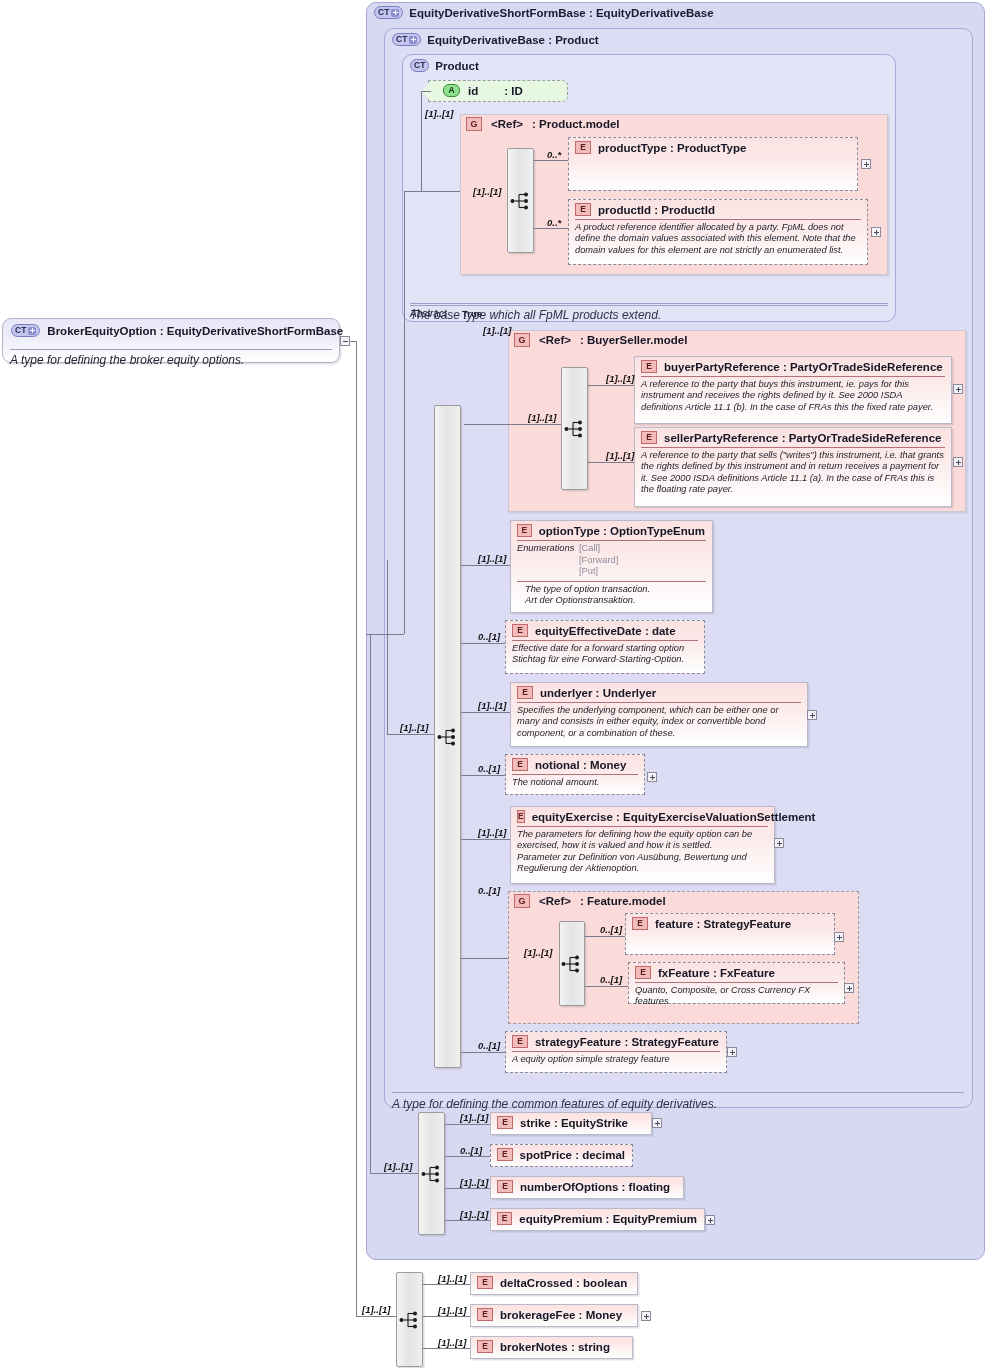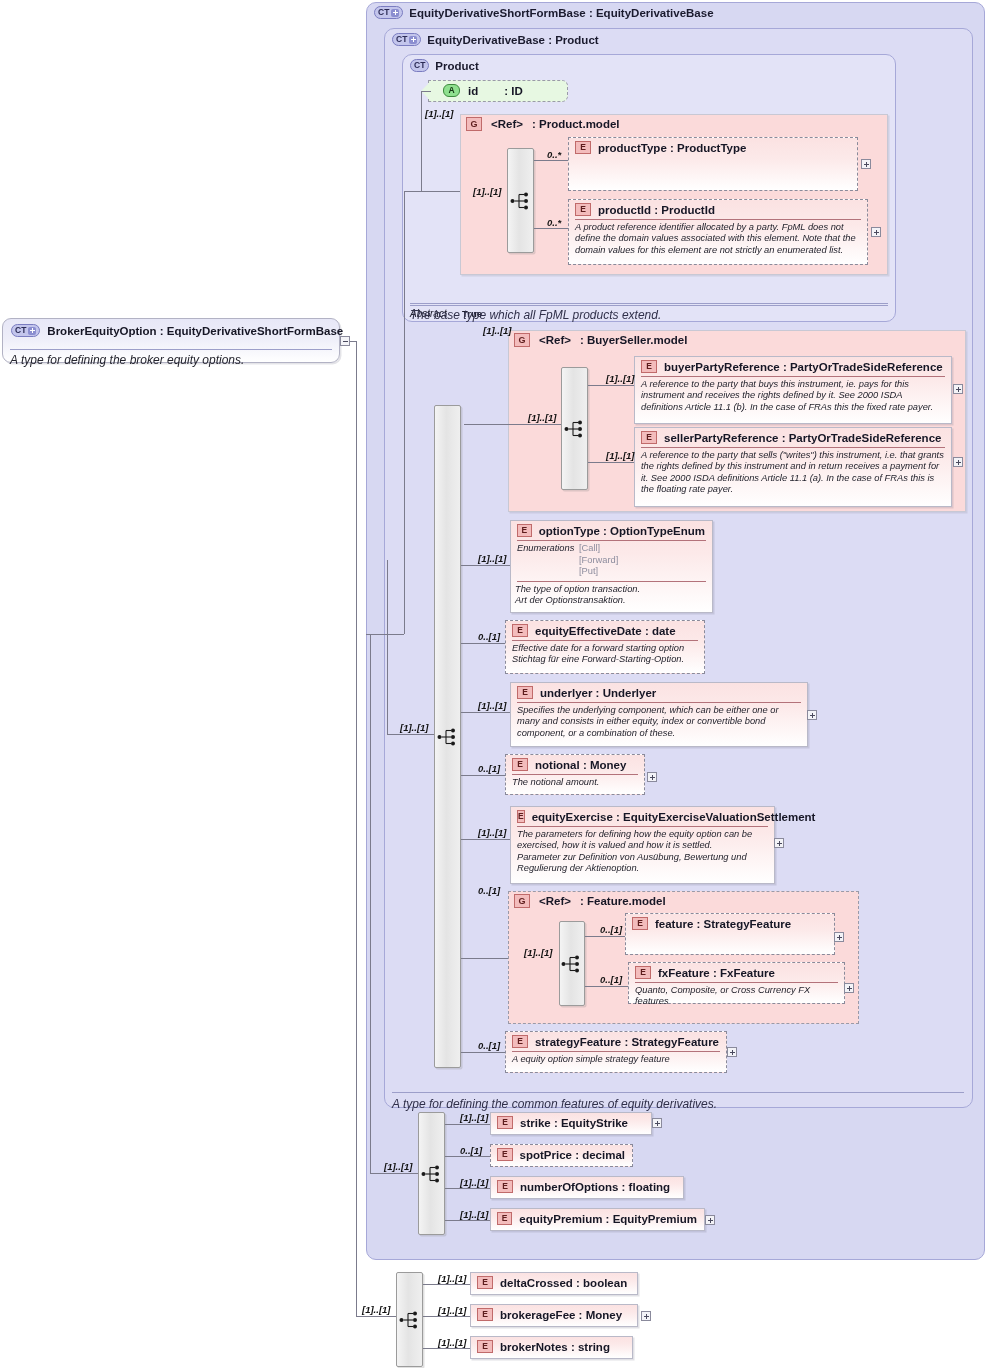--- a/index.html
+++ b/index.html
@@ -362,21 +362,21 @@
     <div class="el-head">
       <span class="badge-e">E</span>
       <span>optionType : OptionTypeEnum</span>
     </div>
     <div class="el-enum">
       <span class="enum-lbl">Enumerations</span>
       <span class="enum-vals" style="white-space:pre-line;">[Call]
 [Forward]
 [Put]</span>
     </div>
-    <div style="margin:0 4px; padding:2px 0 0 0; font-style:italic; font-size:9.3px; line-height:1.22; white-space:pre-line; color:#24242e;">The type of option transaction.
+    <div style="margin:0 14px; padding:2px 0 0 0; font-style:italic; font-size:9.3px; line-height:1.22; white-space:pre-line; color:#24242e;">The type of option transaction.
 Art der Optionstransaktion.</div>
   </div>
   <div class="card" style="left:478px; top:553px;">[1]..[1]</div>
   <div class="ln h" style="left:461px; top:565px; width:49px; height:1px;"></div>
 
   <div class="el opt" style="left:505px; top:620px; width:200px; height:54px;">
     <div class="el-head">
       <span class="badge-e">E</span>
       <span>equityEffectiveDate : date</span>
     </div>

